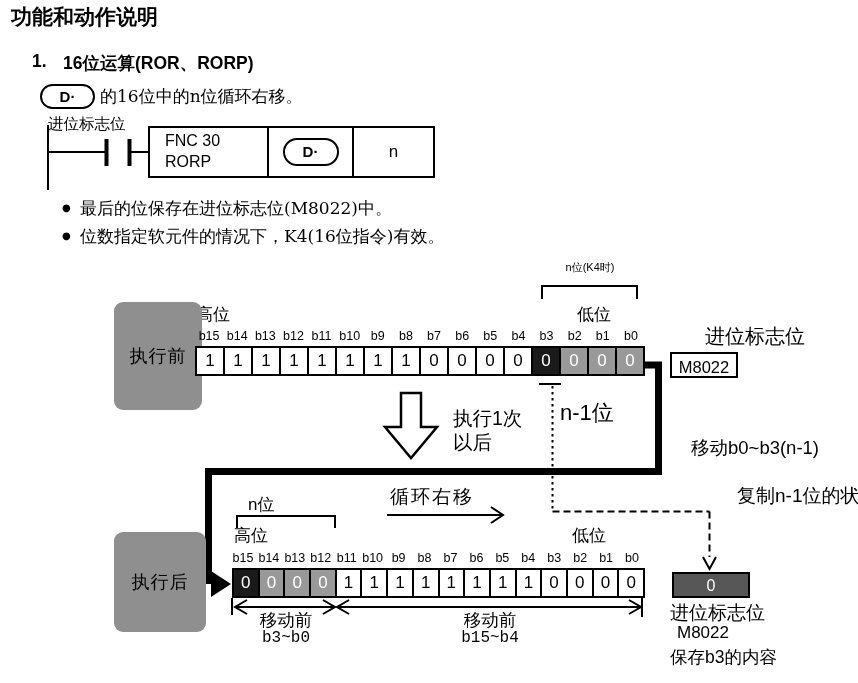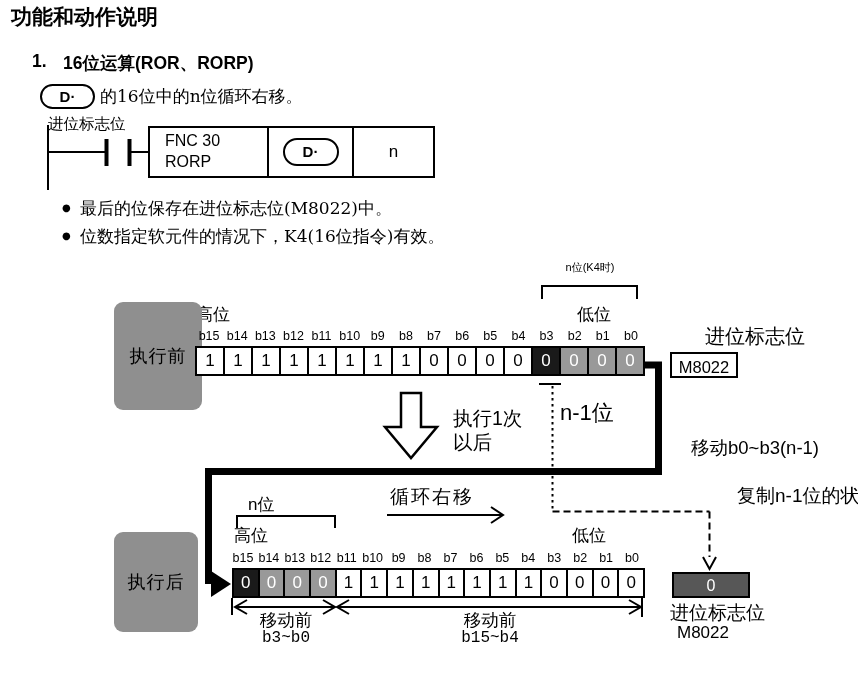--- a/index.html
+++ b/index.html
@@ -19,21 +19,21 @@
   .icell{display:flex;align-items:center;justify-content:center;flex-direction:column;font-size:16px;box-sizing:border-box;}
   .icell1{width:119px;border-right:2px solid #000;align-items:flex-start;padding-left:15px;line-height:1.3;}
   .icell2{width:85px;border-right:2px solid #000;}
   .icell3{flex:1;font-size:17px;}
   .icellOval{width:52px;height:24px;line-height:24px;font-size:15px;}
   .bullet{position:absolute;display:flex;font-family:"DejaVu Serif","Liberation Serif",serif;font-size:17px;}
   .bullet .dot{width:18px;font-size:10px;padding-top:5px;font-family:"DejaVu Sans",sans-serif;}
   .graybox{position:absolute;background:#8f8f8f;border-radius:9px;display:flex;align-items:center;
            justify-content:center;font-size:18px;letter-spacing:1px;margin-left:12px;}
   .boxBefore{left:102px;top:302px;width:88px;height:108px;}
-  .boxAfter{left:102px;top:532px;width:84px;height:100px;}
+  .boxAfter{left:102px;top:532px;width:92px;height:100px;}
   .labelrow{position:absolute;display:flex;}
   .labelrow span{flex:1;text-align:center;font-size:12.5px;}
   .rowBeforeLabels{left:195px;top:329px;width:450px;}
   .rowAfterLabels{left:230px;top:551px;width:415px;font-size:12px;}
   .bitrow{position:absolute;display:flex;border:2px solid #000;background:#fff;}
   .rowBeforeCells{left:195px;top:346px;}
   .rowAfterCells{left:232px;top:568px;}
   .bitcell{display:block;height:26px;line-height:26px;text-align:center;font-size:17px;border-left:2px solid #000;}
   .bitcell:first-child{border-left:none;}
   .rowBeforeCells .bitcell{width:26px;}
@@ -228,20 +228,21 @@
       <span class="bitcell w">1</span>
       <span class="bitcell w">0</span>
       <span class="bitcell w">0</span>
       <span class="bitcell w">0</span>
       <span class="bitcell w">0</span>
     </div>
 
   <div class="abs resultBox">0</div>
   <div class="abs resCap1">进位标志位</div>
   <div class="abs resCap2">M8022</div>
+  <div class="abs resCap3">保存b3的内容</div>
 
   <div class="span1">
     <div>移动前</div>
     <div class="sub">b3~b0</div>
   </div>
   <div class="span2">
     <div>移动前</div>
     <div class="sub">b15~b4</div>
   </div>
 

